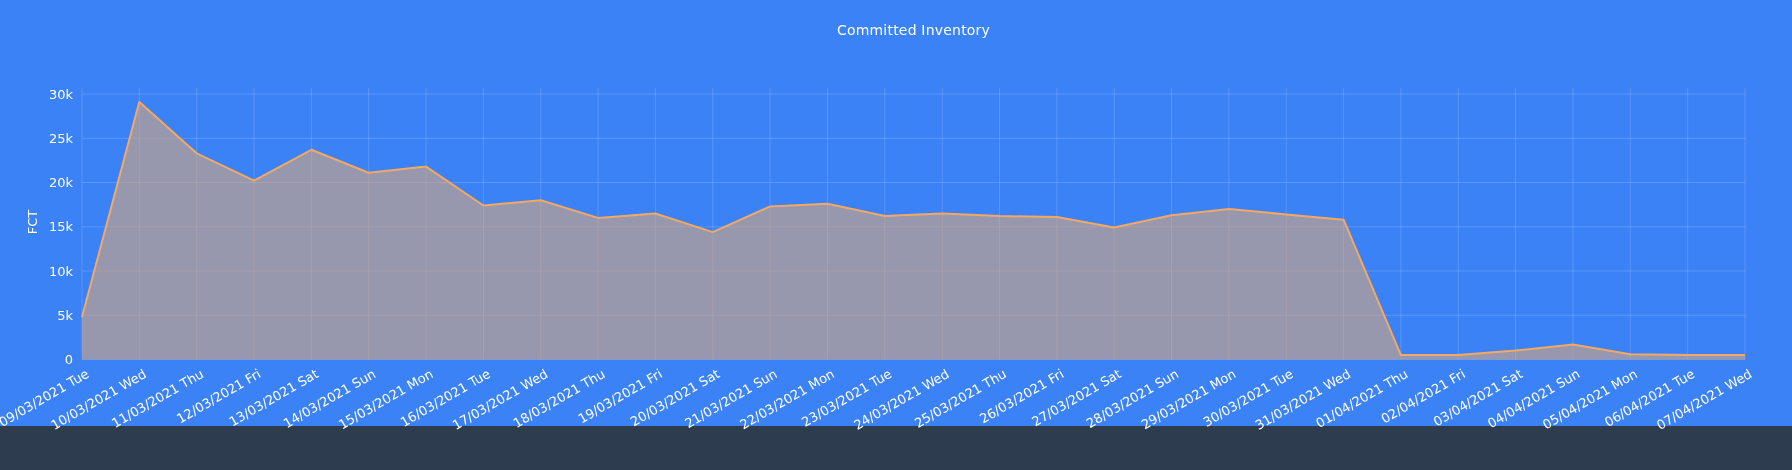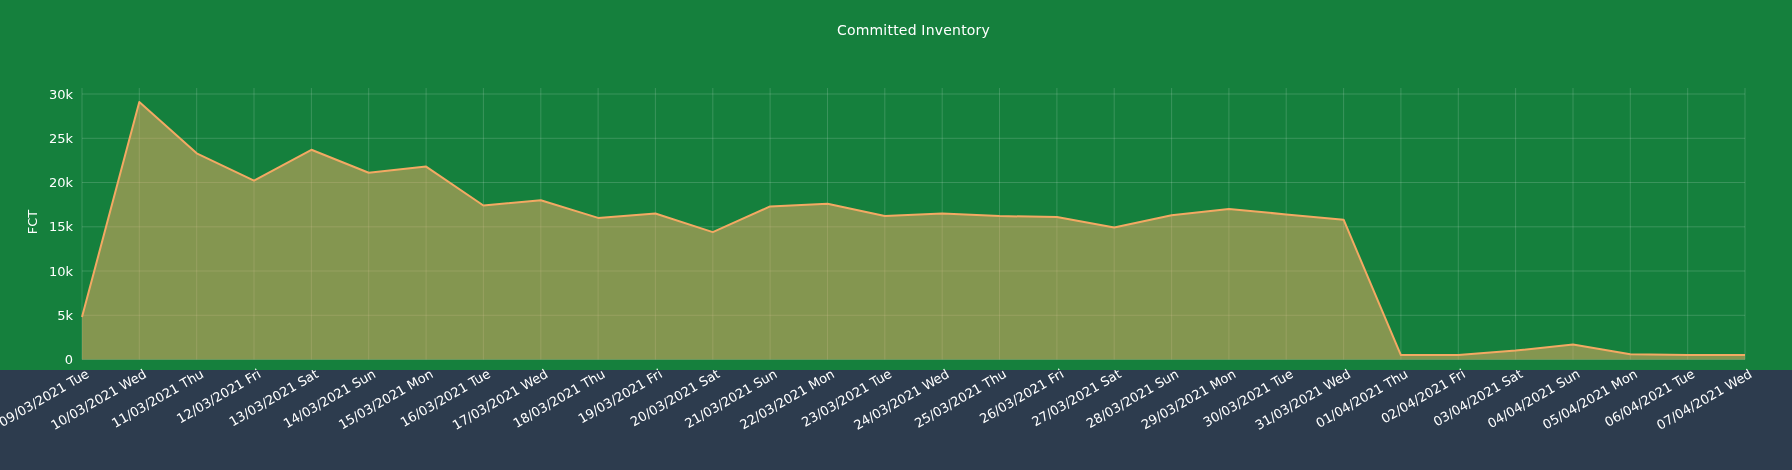--- a/index.html
+++ b/index.html
@@ -7,22 +7,22 @@
     padding: 0;
     background: #2d3c4e;
     width: 1792px;
     height: 470px;
     overflow: hidden;
     font-family: "DejaVu Sans", "Liberation Sans", sans-serif;
   }
   .chart-wrap {
     position: relative;
     width: 1792px;
-    height: 370px;
-    background: #15803d;
+    height: 426px;
+    background: #3b82f6;
   }
   .chart-title {
     position: absolute;
     left: 82px;
     top: 22px;
     width: 1663px;
     text-align: center;
     color: #ffffff;
     font-size: 14px;
     letter-spacing: 0.2px;

